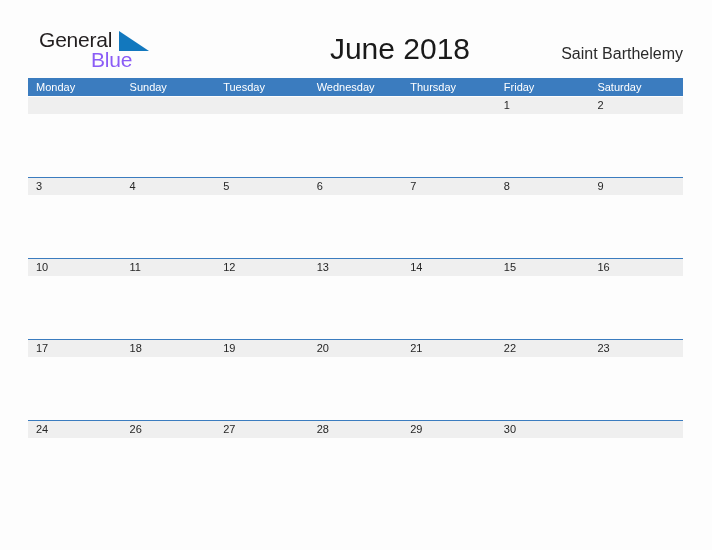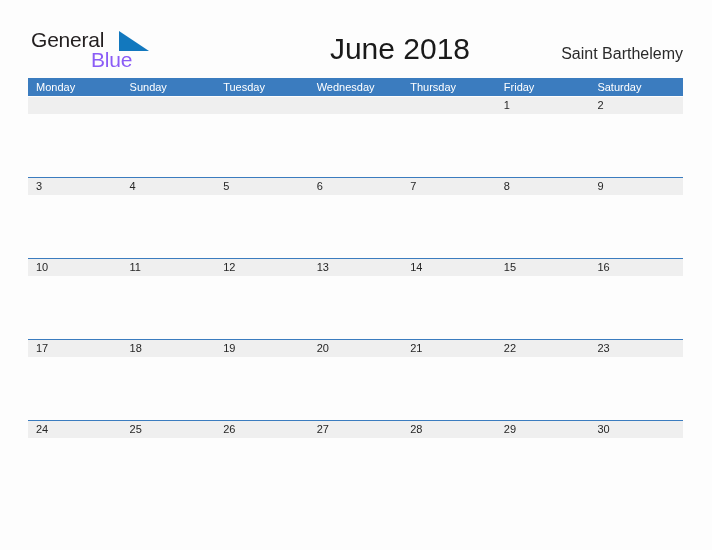--- a/index.html
+++ b/index.html
@@ -27,21 +27,21 @@
   
   .logo {
     position: absolute;
     left: 31px;
     top: 28px;
     width: 130px;
     height: 44px;
   }
   .logo-general {
     position: absolute;
-    left: 0;
+    left: 8px;
     top: 0;
     font-size: 21px;
     color: #231f20;
     letter-spacing: -0.2px;
     white-space: nowrap;
   }
   .logo-blue {
     position: absolute;
     left: 60px;
     top: 20px;
@@ -273,21 +273,20 @@
       <div class="day-body-cell"></div>
       <div class="day-body-cell"></div>
       <div class="day-body-cell"></div>
     </div>
   </div>
 
   <div class="week-row">
     <div class="rule"></div>
     <div class="date-band">
       <div class="date-cell">24</div>
-      <div class="date-cell">25</div>
       <div class="date-cell">26</div>
       <div class="date-cell">27</div>
       <div class="date-cell">28</div>
       <div class="date-cell">29</div>
       <div class="date-cell">30</div>
     </div>
     <div class="day-body">
       <div class="day-body-cell"></div>
       <div class="day-body-cell"></div>
       <div class="day-body-cell"></div>

